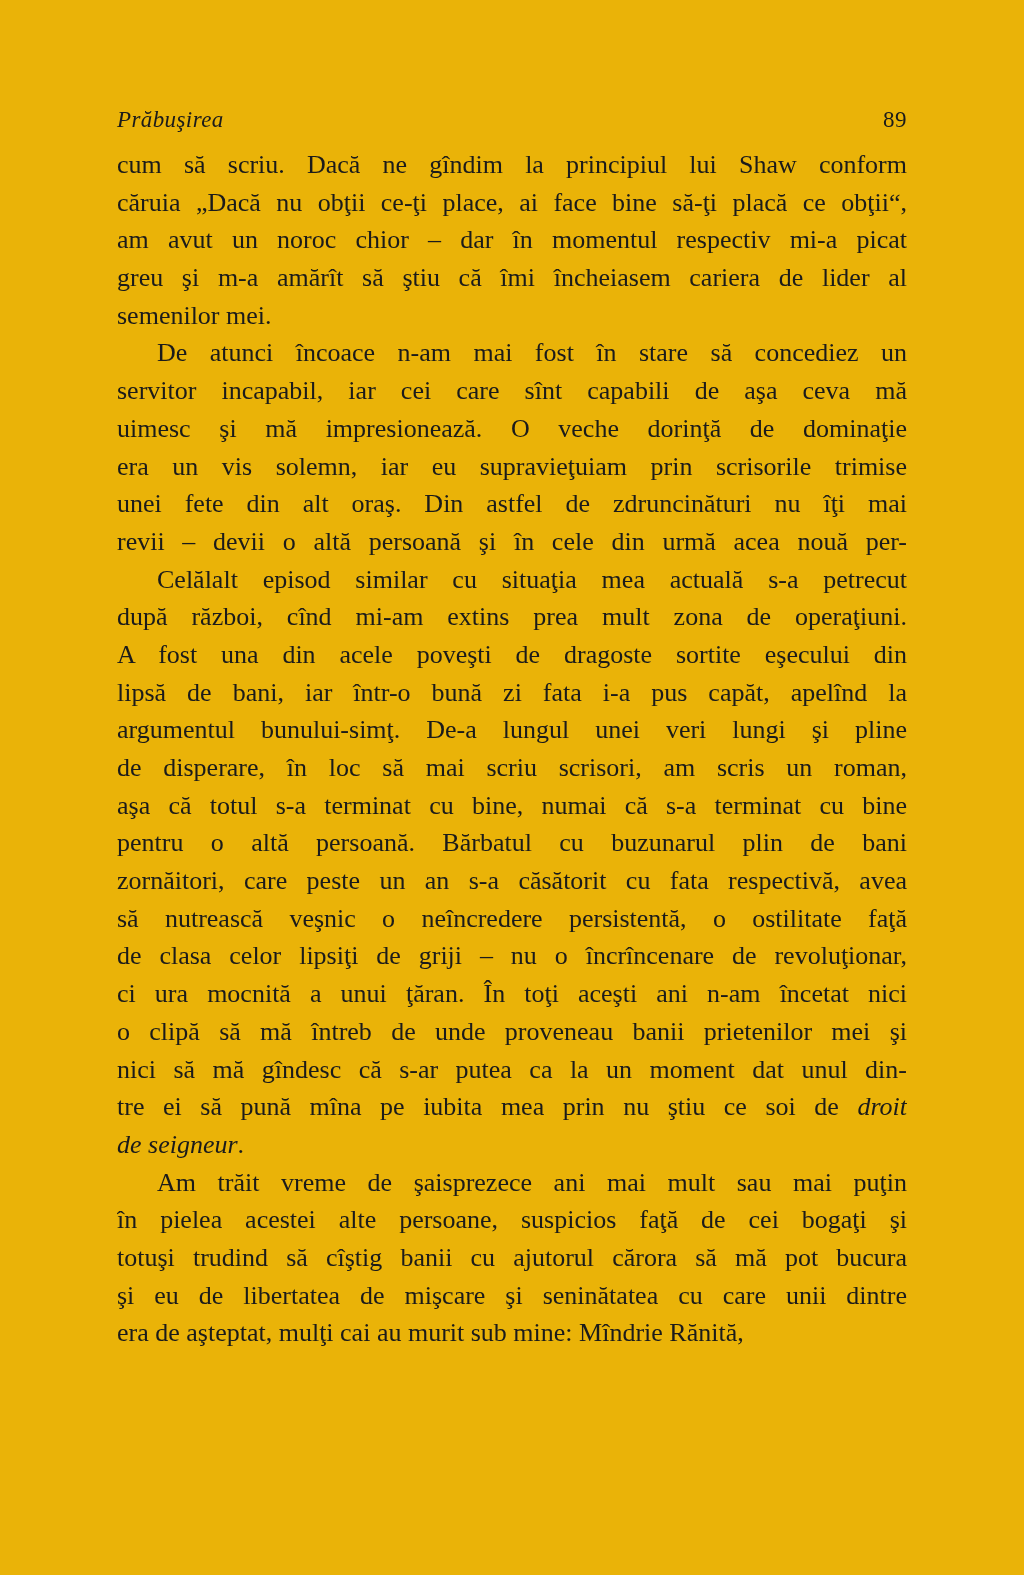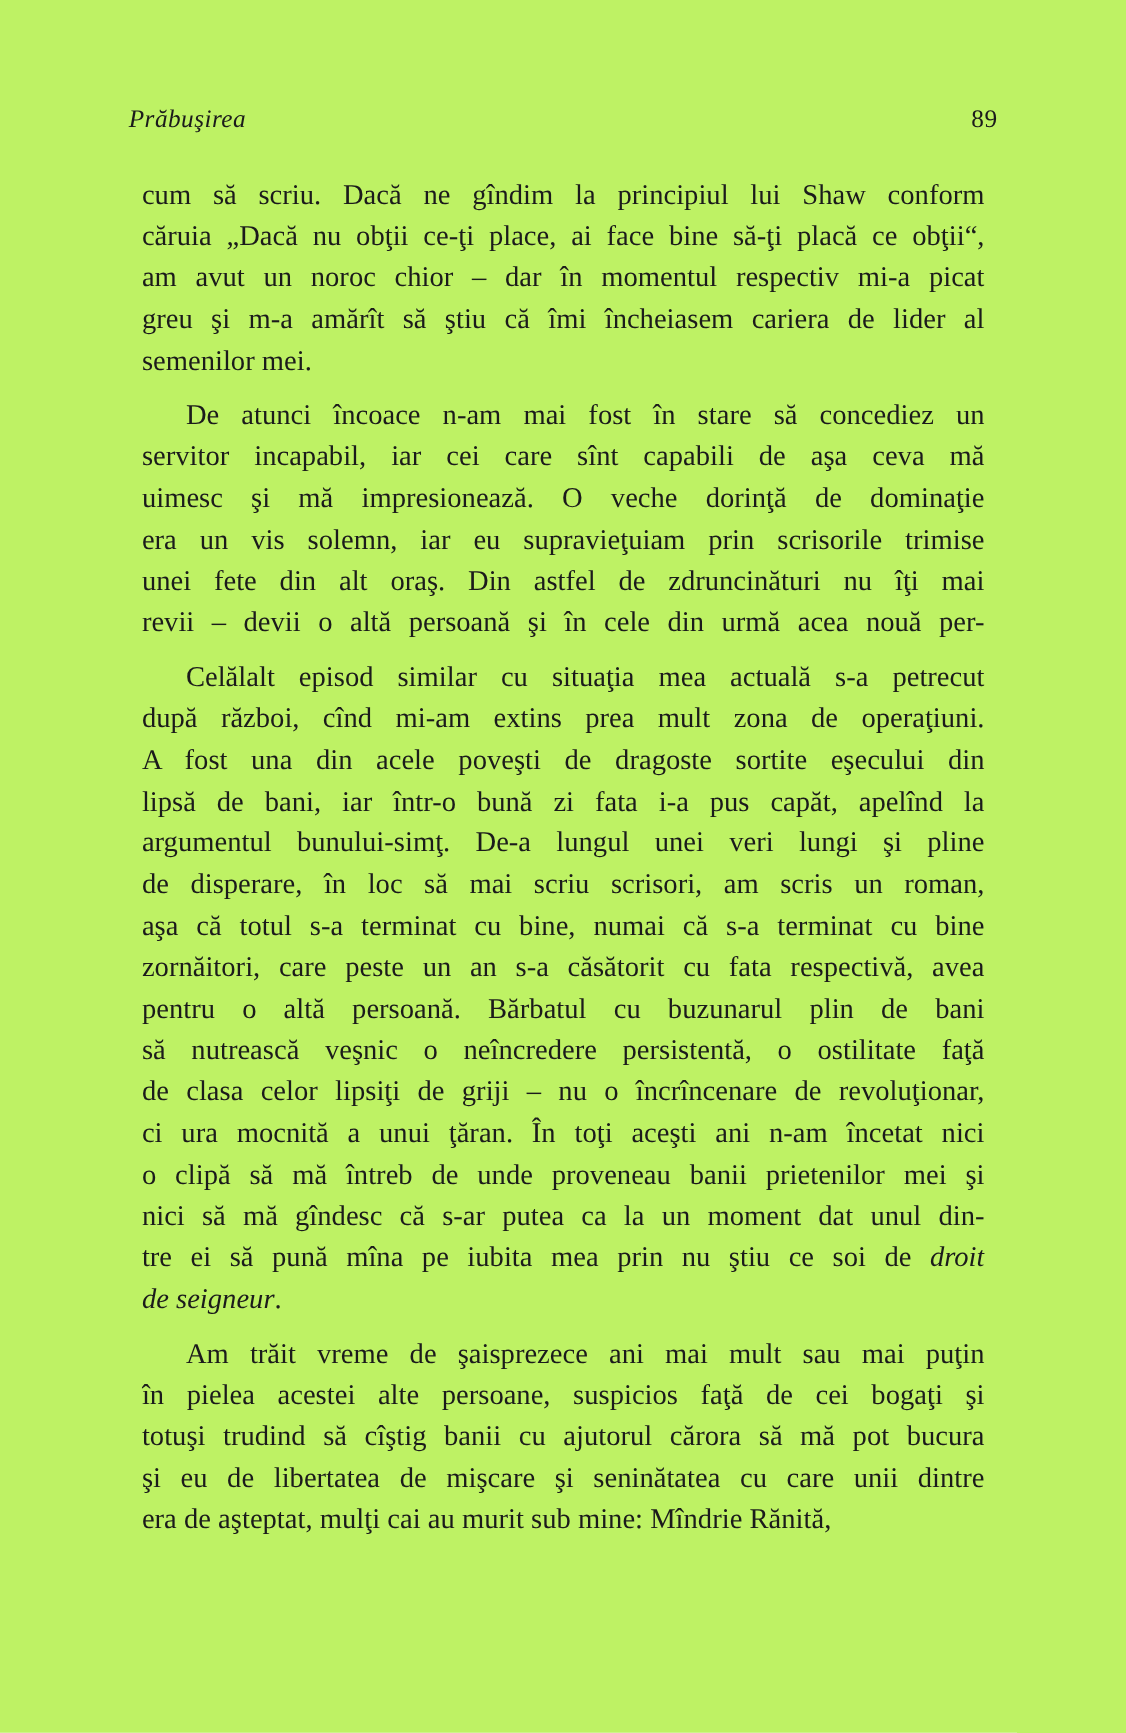--- a/index.html
+++ b/index.html
@@ -11,50 +11,51 @@
     height: 1575px;
     background: #ffffff;
     font-family: "Liberation Serif", "DejaVu Serif", serif;
     color: #1b1b1b;
     -webkit-font-smoothing: antialiased;
   }
   .page {
     position: relative;
     width: 1024px;
     height: 1575px;
-    background: #bef264;
+    background: #eab308;
     overflow: hidden;
   }
   .running-header {
     position: absolute;
     left: 117px;
     top: 93px;
     width: 790px;
     display: flex;
     justify-content: space-between;
     align-items: baseline;
     font-size: 23px;
     line-height: 30px;
   }
   .running-title {
     font-style: italic;
     letter-spacing: 0.4px;
   }
   .page-number {
     font-style: normal;
     letter-spacing: 0.5px;
+    margin-top: 12px;
   }
   .text-block {
     position: absolute;
     left: 117px;
     top: 146px;
     width: 790px;
   }
   .paragraph {
-    margin: 12px;
+    margin: 0;
   }
   .line {
     font-size: 26px;
     height: 37.7px;
     line-height: 37.7px;
     text-align: justify;
     text-align-last: justify;
     overflow: hidden;
   }
   .line.last {
@@ -92,22 +93,22 @@
         <div class="line">revii – devii o altă persoană şi în cele din urmă acea nouă per-</div>
       </div>
       <div class="paragraph">
         <div class="line first">Celălalt episod similar cu situaţia mea actuală s-a petrecut</div>
         <div class="line">după război, cînd mi-am extins prea mult zona de operaţiuni.</div>
         <div class="line">A fost una din acele poveşti de dragoste sortite eşecului din</div>
         <div class="line">lipsă de bani, iar într-o bună zi fata i-a pus capăt, apelînd la</div>
         <div class="line">argumentul bunului-simţ. De-a lungul unei veri lungi şi pline</div>
         <div class="line">de disperare, în loc să mai scriu scrisori, am scris un roman,</div>
         <div class="line">aşa că totul s-a terminat cu bine, numai că s-a terminat cu bine</div>
+        <div class="line">pentru o altă persoană. Bărbatul cu buzunarul plin de bani</div>
         <div class="line">zornăitori, care peste un an s-a căsătorit cu fata respectivă, avea</div>
-        <div class="line">pentru o altă persoană. Bărbatul cu buzunarul plin de bani</div>
         <div class="line">să nutrească veşnic o neîncredere persistentă, o ostilitate faţă</div>
         <div class="line">de clasa celor lipsiţi de griji – nu o încrîncenare de revoluţionar,</div>
         <div class="line">ci ura mocnită a unui ţăran. În toţi aceşti ani n-am încetat nici</div>
         <div class="line">o clipă să mă întreb de unde proveneau banii prietenilor mei şi</div>
         <div class="line">nici să mă gîndesc că s-ar putea ca la un moment dat unul din-</div>
         <div class="line">tre ei să pună mîna pe iubita mea prin nu ştiu ce soi de <span class="italic">droit</span></div>
         <div class="line last"><span class="italic">de seigneur</span>.</div>
       </div>
       <div class="paragraph">
         <div class="line first">Am trăit vreme de şaisprezece ani mai mult sau mai puţin</div>

